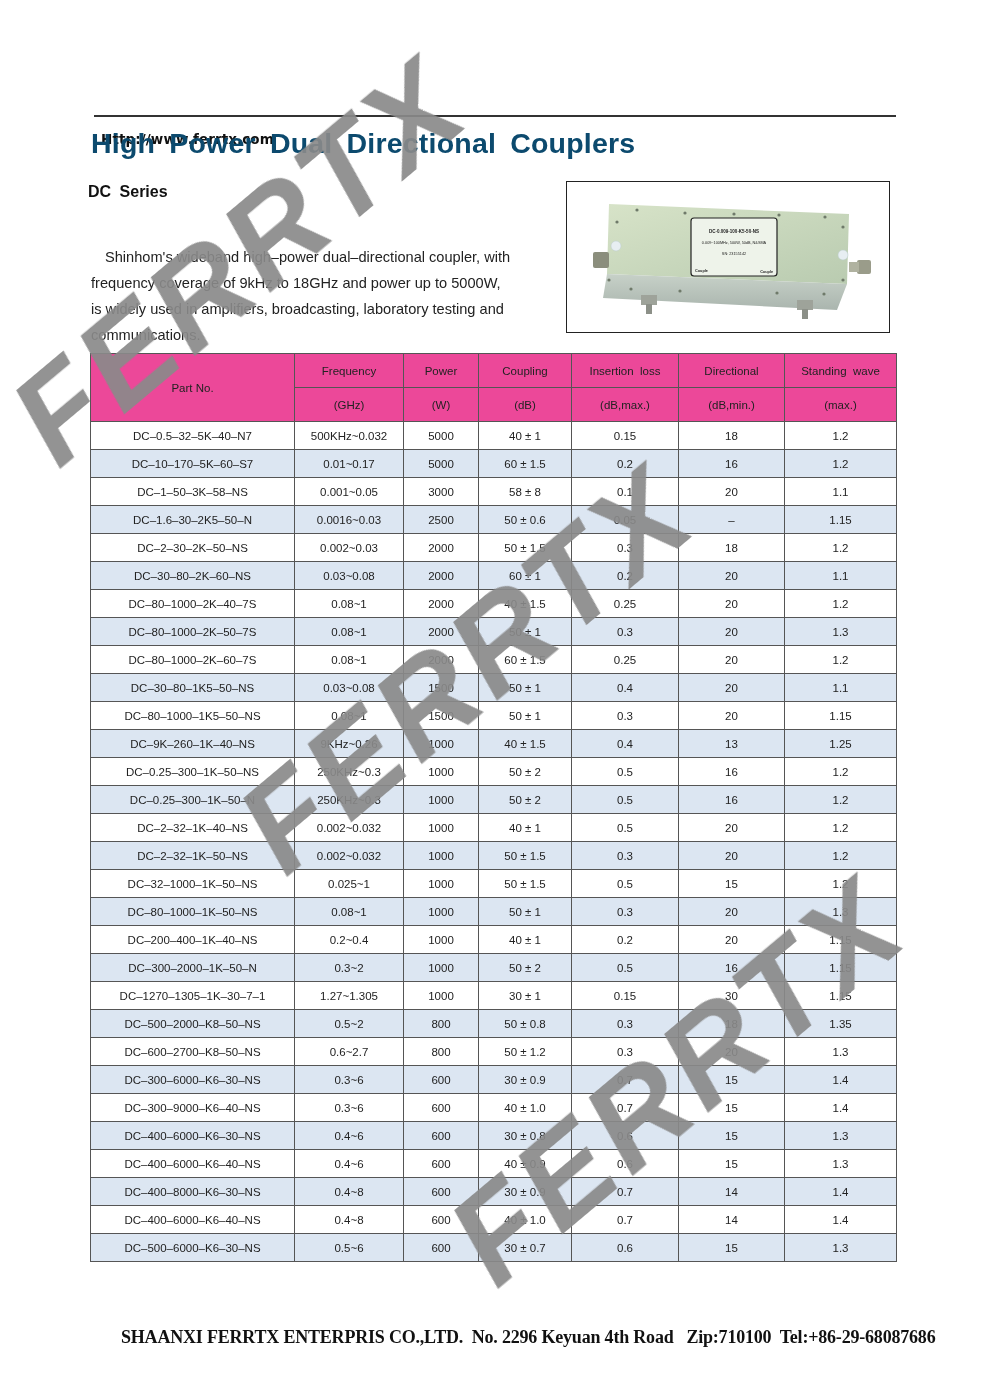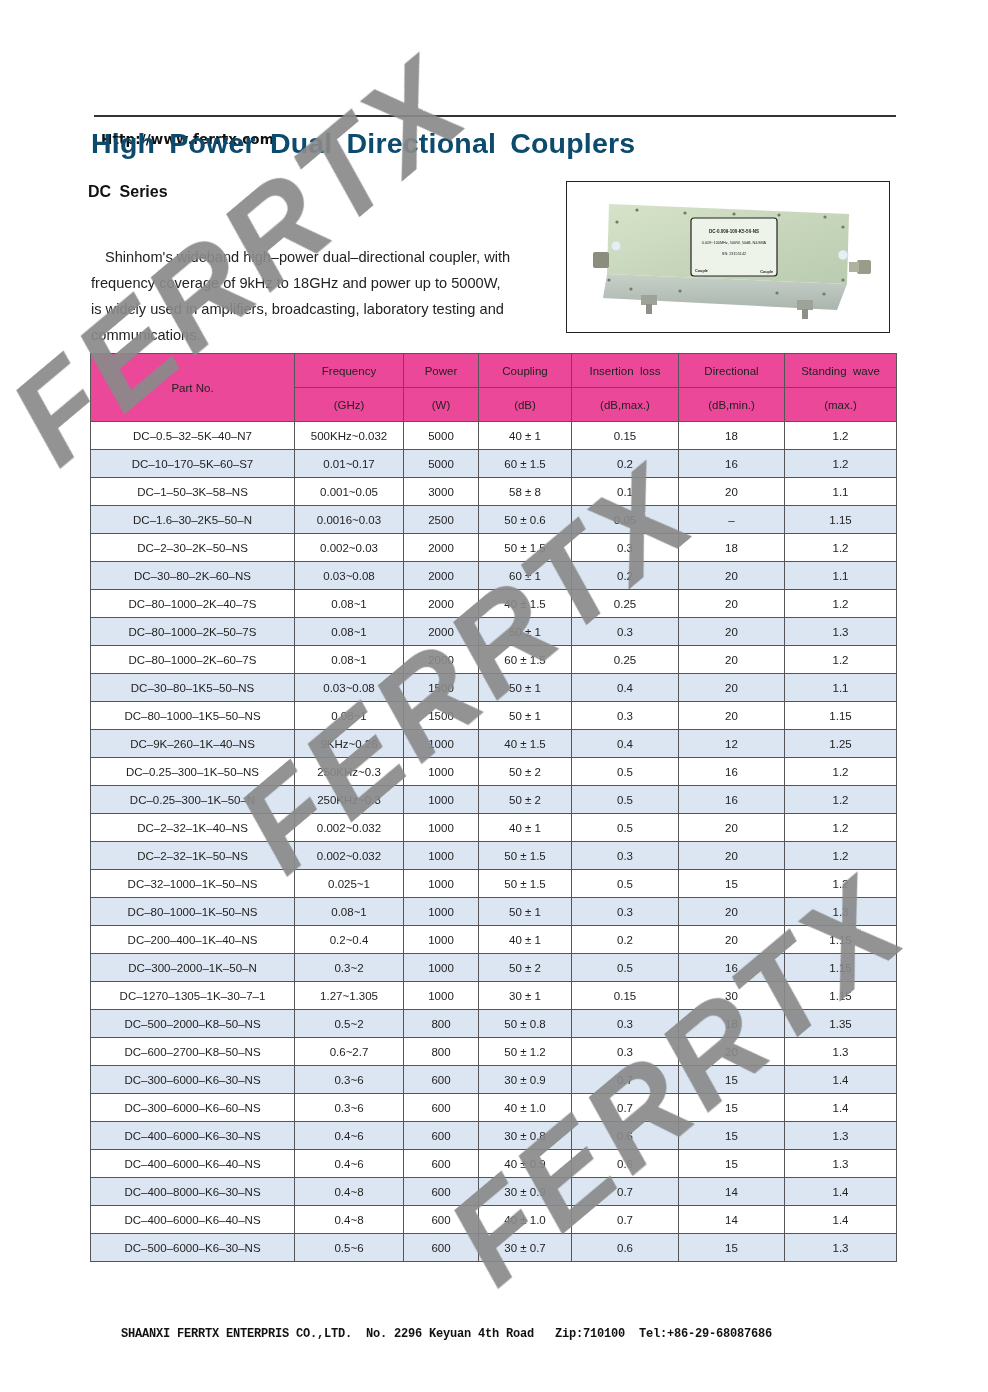--- a/index.html
+++ b/index.html
@@ -11,21 +11,21 @@
   .desc { position: absolute; left: 91px; top: 244px; width: 420px; font-size: 14.6px; line-height: 26px; color: #222; }
   .desc .indent { display: inline-block; width: 14px; }
   .photo-frame { position: absolute; left: 566px; top: 181px; width: 322px; height: 150px; border: 1.5px solid #222; background: #fff; overflow: hidden; }
   .photo-frame svg { display: block; }
   table.spec { position: absolute; left: 90px; top: 353px; width: 806px; border-collapse: collapse; font-size: 11.5px; color: #222; table-layout: fixed; }
   table.spec td, table.spec th { border: 1px solid #555; text-align: center; padding: 0; font-weight: normal; }
   table.spec thead th { background: #ec4899; height: 33px; }
   table.spec tbody td { height: 27px; }
   table.spec tbody tr:nth-child(even) td { background: #dce6f2; }
   table.spec tbody tr:nth-child(odd) td { background: #ffffff; }
-  .footer { position: absolute; left: 121px; top: 1327px; font-family: Liberation Mono, monospace; font-weight: bold; font-size: 12px; color: #111; white-space: pre; letter-spacing: -0.2px; }
+  .footer { position: absolute; left: 121px; top: 1327px; font-family: Liberation Serif, serif; font-weight: bold; font-size: 18px; color: #111; white-space: pre; letter-spacing: -0.2px; }
   .wm-layer { position: absolute; left: 0; top: 0; width: 988px; height: 1392px; pointer-events: none; }
 </style>
 </head>
 <body>
 
 <div class="url">Http://www.ferrtx.com</div>
 <div class="rule"></div>
 
 <div class="title">High Power Dual Directional Couplers</div>
 <div class="subtitle">DC Series</div>
@@ -207,21 +207,21 @@
         <td>0.3</td>
         <td>20</td>
         <td>1.15</td>
       </tr>
       <tr>
         <td>DC–9K–260–1K–40–NS</td>
         <td>9KHz~0.26</td>
         <td>1000</td>
         <td>40 ± 1.5</td>
         <td>0.4</td>
-        <td>12</td>
+        <td>13</td>
         <td>1.25</td>
       </tr>
       <tr>
         <td>DC–0.25–300–1K–50–NS</td>
         <td>250KHz~0.3</td>
         <td>1000</td>
         <td>50 ± 2</td>
         <td>0.5</td>
         <td>16</td>
         <td>1.2</td>
@@ -319,21 +319,21 @@
       <tr>
         <td>DC–300–6000–K6–30–NS</td>
         <td>0.3~6</td>
         <td>600</td>
         <td>30 ± 0.9</td>
         <td>0.7</td>
         <td>15</td>
         <td>1.4</td>
       </tr>
       <tr>
-        <td>DC–300–6000–K6–60–NS</td>
+        <td>DC–300–9000–K6–40–NS</td>
         <td>0.3~6</td>
         <td>600</td>
         <td>40 ± 1.0</td>
         <td>0.7</td>
         <td>15</td>
         <td>1.4</td>
       </tr>
       <tr>
         <td>DC–400–6000–K6–30–NS</td>
         <td>0.4~6</td>

